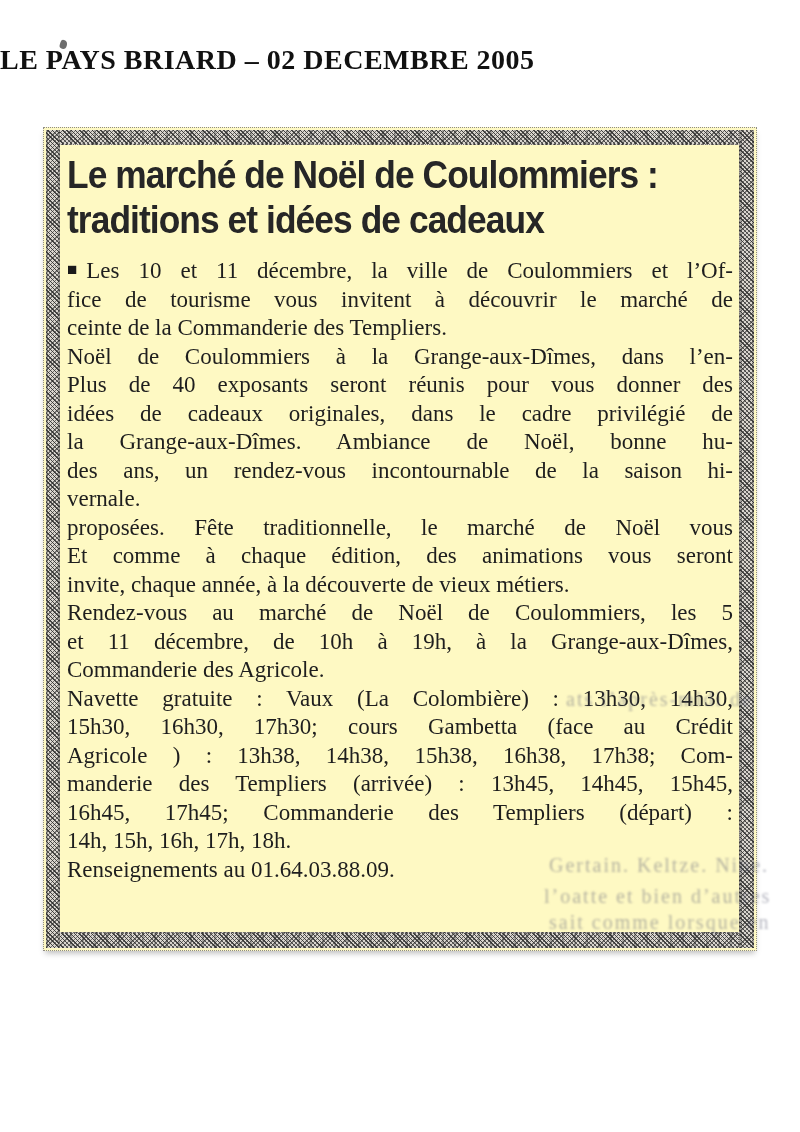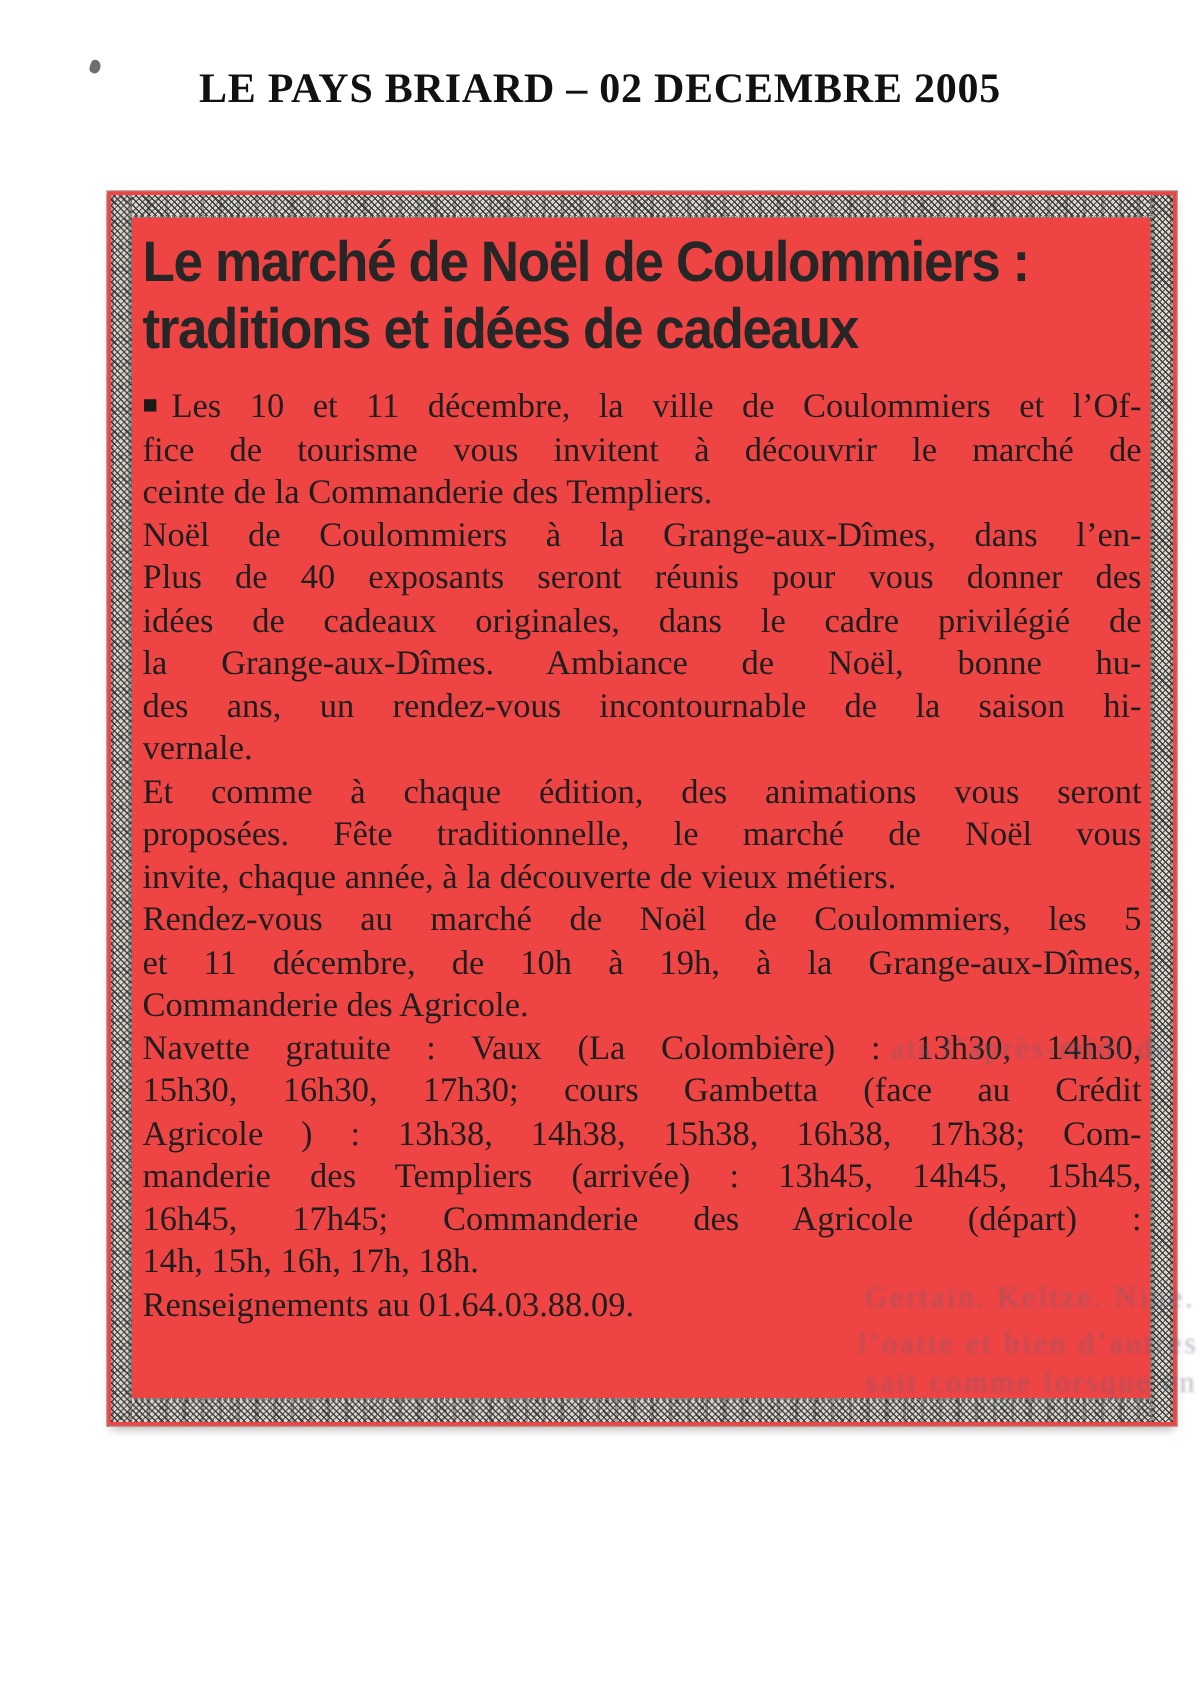--- a/index.html
+++ b/index.html
@@ -10,21 +10,20 @@
     background: #ffffff;
     overflow: hidden;
     font-family: "Liberation Serif", serif;
   }
 
   
   .page-header {
     position: absolute;
     left: 0; right: 0;
     top: 44px;
-    text-align: center;
     font-family: "Liberation Serif", serif;
     font-weight: 700;
     font-size: 28px;
     letter-spacing: 0.5px;
     color: #111111;
   }
 
   .speck {
     position: absolute;
     left: 60px; top: 40px;
@@ -34,24 +33,23 @@
     transform: rotate(18deg);
   }
 
   
   .clipping {
     position: absolute;
     left: 43px;
     top: 127px;
     width: 712px;
     height: 822px;
-    background: #ef4444;
+    background: #fef9c3;
     border: 1px dotted #8f8c86;
     box-shadow: 0 4px 6px -2px rgba(0,0,0,0.28);
-    margin-left: 28px;
   }
 
   
   .orn {
     position: absolute;
     background-color: #d9d5ce;
     background-image:
       repeating-linear-gradient(45deg,  rgba(45,45,45,0.85) 0 1px, rgba(0,0,0,0) 1px 3px),
       repeating-linear-gradient(-45deg, rgba(45,45,45,0.60) 0 1px, rgba(0,0,0,0) 1px 3px),
       repeating-linear-gradient(90deg,  rgba(40,40,40,0.30) 0 2px, rgba(0,0,0,0) 2px 12px);
@@ -156,37 +154,37 @@
 
         <div class="para">
           <div class="line">Plus de 40 exposants seront réunis pour vous donner des</div>
           <div class="line">idées de cadeaux originales, dans le cadre privilégié de</div>
           <div class="line">la Grange-aux-Dîmes. Ambiance de Noël, bonne hu-</div>
           <div class="line">des ans, un rendez-vous incontournable de la saison hi-</div>
           <div class="line last">vernale.</div>
         </div>
 
         <div class="para">
+          <div class="line">proposées. Fête traditionnelle, le marché de Noël vous</div>
           <div class="line">Et comme à chaque édition, des animations vous seront</div>
-          <div class="line">proposées. Fête traditionnelle, le marché de Noël vous</div>
           <div class="line last">invite, chaque année, à la découverte de vieux métiers.</div>
         </div>
 
         <div class="para">
           <div class="line">Rendez-vous au marché de Noël de Coulommiers, les 5</div>
           <div class="line">et 11 décembre, de 10h à 19h, à la Grange-aux-Dîmes,</div>
           <div class="line last">Commanderie des Agricole.</div>
         </div>
 
         <div class="para">
           <div class="line">Navette gratuite : Vaux (La Colombière) : 13h30, 14h30,</div>
           <div class="line">15h30, 16h30, 17h30; cours Gambetta (face au Crédit</div>
           <div class="line">Agricole ) : 13h38, 14h38, 15h38, 16h38, 17h38; Com-</div>
           <div class="line">manderie des Templiers (arrivée) : 13h45, 14h45, 15h45,</div>
-          <div class="line">16h45, 17h45; Commanderie des Agricole (départ) :</div>
+          <div class="line">16h45, 17h45; Commanderie des Templiers (départ) :</div>
           <div class="line last">14h, 15h, 16h, 17h, 18h.</div>
         </div>
 
         <div class="para italic">
           <div class="line last">Renseignements au 01.64.03.88.09.</div>
         </div>
 
       </div>
     </div>
 

